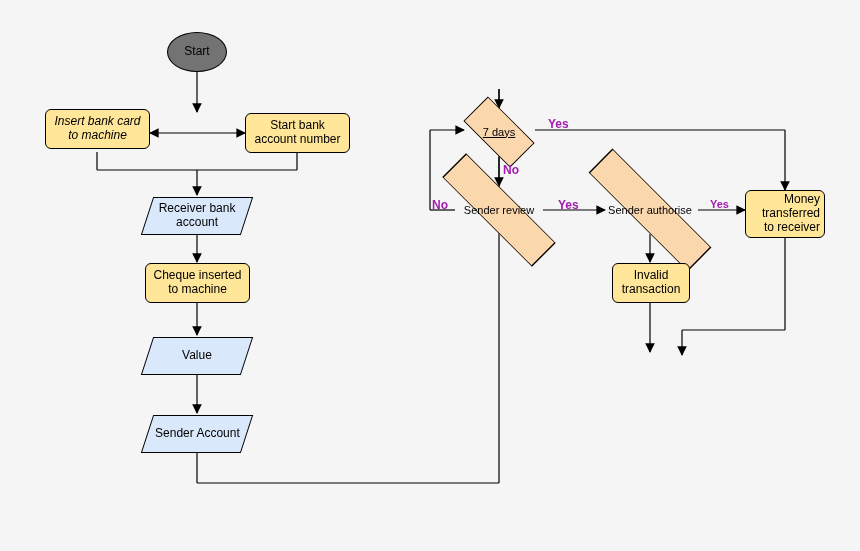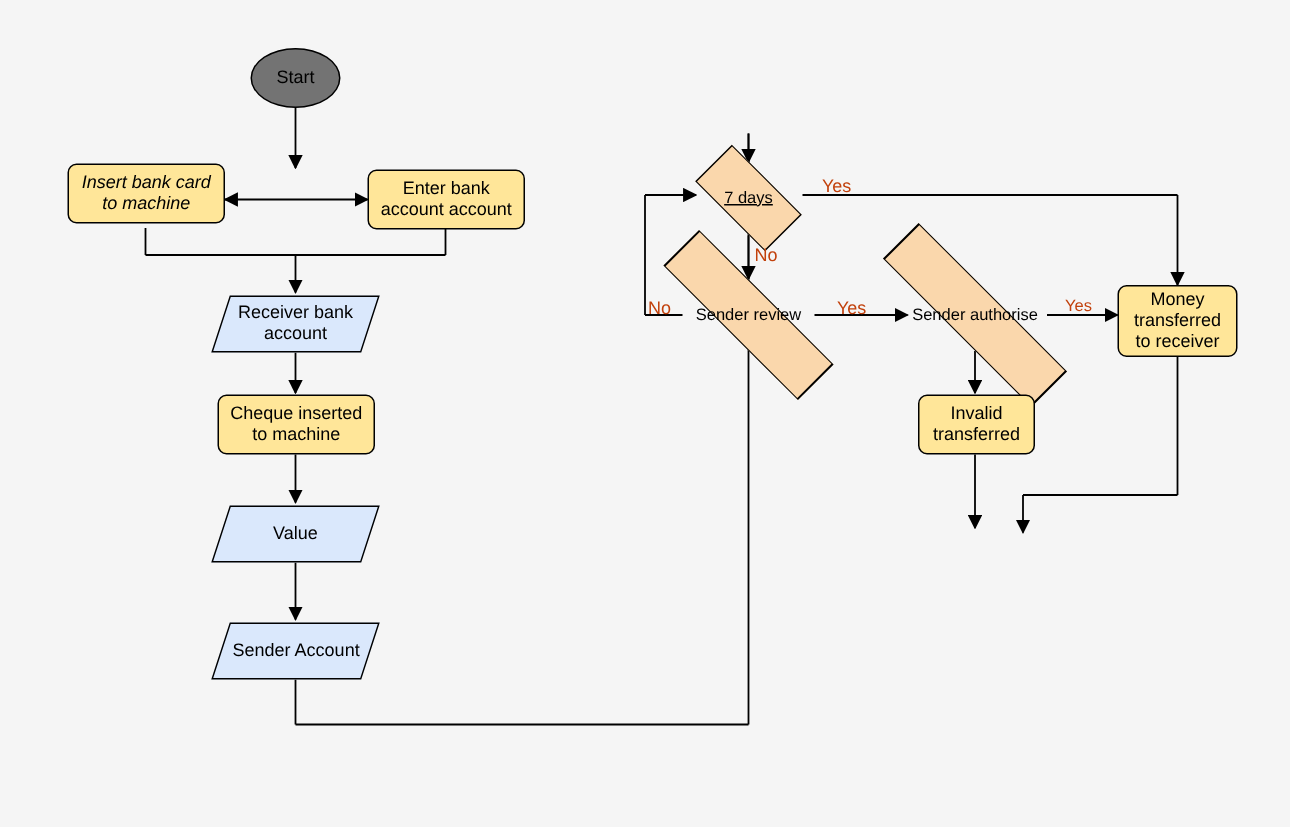--- a/index.html
+++ b/index.html
@@ -44,23 +44,23 @@
     transform: rotate(45deg);
   }
   .diamond-label {
     position: relative;
     text-align: center;
     line-height: 1.15;
     font-size: 11px;
   }
   .edge-label {
     position: absolute;
-    font-weight: normal;
+    font-weight: bold;
     font-size: 12px;
-    color: #c2410c;
+    color: #a21caf;
   }
   line { stroke: #000; stroke-width: 1.2; }
   svg { position: absolute; top: 0; left: 0; width: 860px; height: 551px; pointer-events: none; }
 </style>
 </head>
 <body>
 
 <div class="canvas">
 
   <svg viewBox="0 0 860 551">
@@ -117,21 +117,21 @@
 
   <div class="node ellipse" style="left:167px; top:32px; width:60px; height:40px;">
     <span>Start</span>
   </div>
 
   <div class="node rect" style="left:45px; top:109px; width:105px; height:40px;font-style:italic;">
     <span>Insert bank card to machine</span>
   </div>
 
   <div class="node rect" style="left:245px; top:113px; width:105px; height:40px;">
-    <span>Enter bank account account</span>
+    <span>Start bank account number</span>
   </div>
 
   <div class="node para" style="left:147px; top:197px; width:100px; height:38px;">
     <span>Receiver bank account</span>
   </div>
 
   <div class="node rect" style="left:145px; top:263px; width:105px; height:40px;">
     <span>Cheque inserted to machine</span>
   </div>
 
@@ -152,24 +152,24 @@
     <div class="diamond-shape" style="transform:rotate(45deg) scale(1.4,0.7);"></div>
     <div class="diamond-label">Sender authorise</div>
   </div>
 
   <div class="diamond-wrap" style="left:452px; top:186px; width:94px; height:48px;">
     <div class="diamond-shape" style="transform:rotate(45deg) scale(1.35,0.7);"></div>
     <div class="diamond-label">Sender review</div>
   </div>
 
   <div class="node rect" style="left:612px; top:263px; width:78px; height:40px;">
-    <span>Invalid transferred</span>
+    <span>Invalid transaction</span>
   </div>
 
-  <div class="node rect" style="left:745px; top:190px; width:80px; height:48px;">
+  <div class="node rect" style="left:745px; top:190px; width:80px; height:48px;text-align:right;">
     <span>Money transferred to receiver</span>
   </div>
 
 
   <div class="edge-label" style="left:548px; top:117px;">Yes</div>
   <div class="edge-label" style="left:503px; top:163px;">No</div>
   <div class="edge-label" style="left:558px; top:198px;">Yes</div>
   <div class="edge-label" style="left:432px; top:198px;">No</div>
   <div class="edge-label" style="left:710px; top:198px; font-size:11px;">Yes</div>
 

